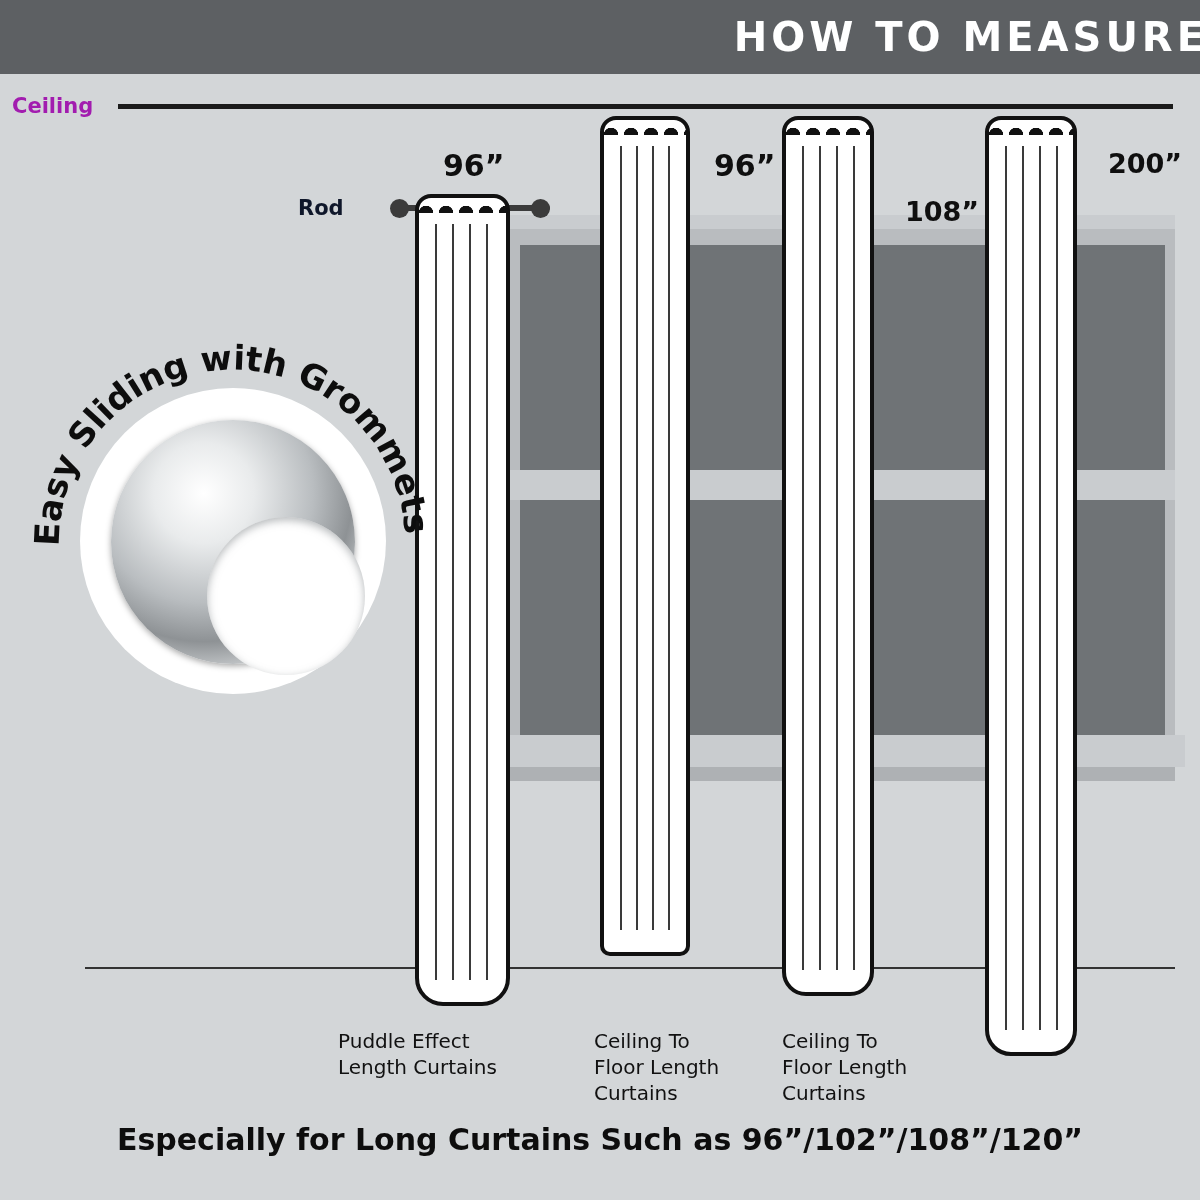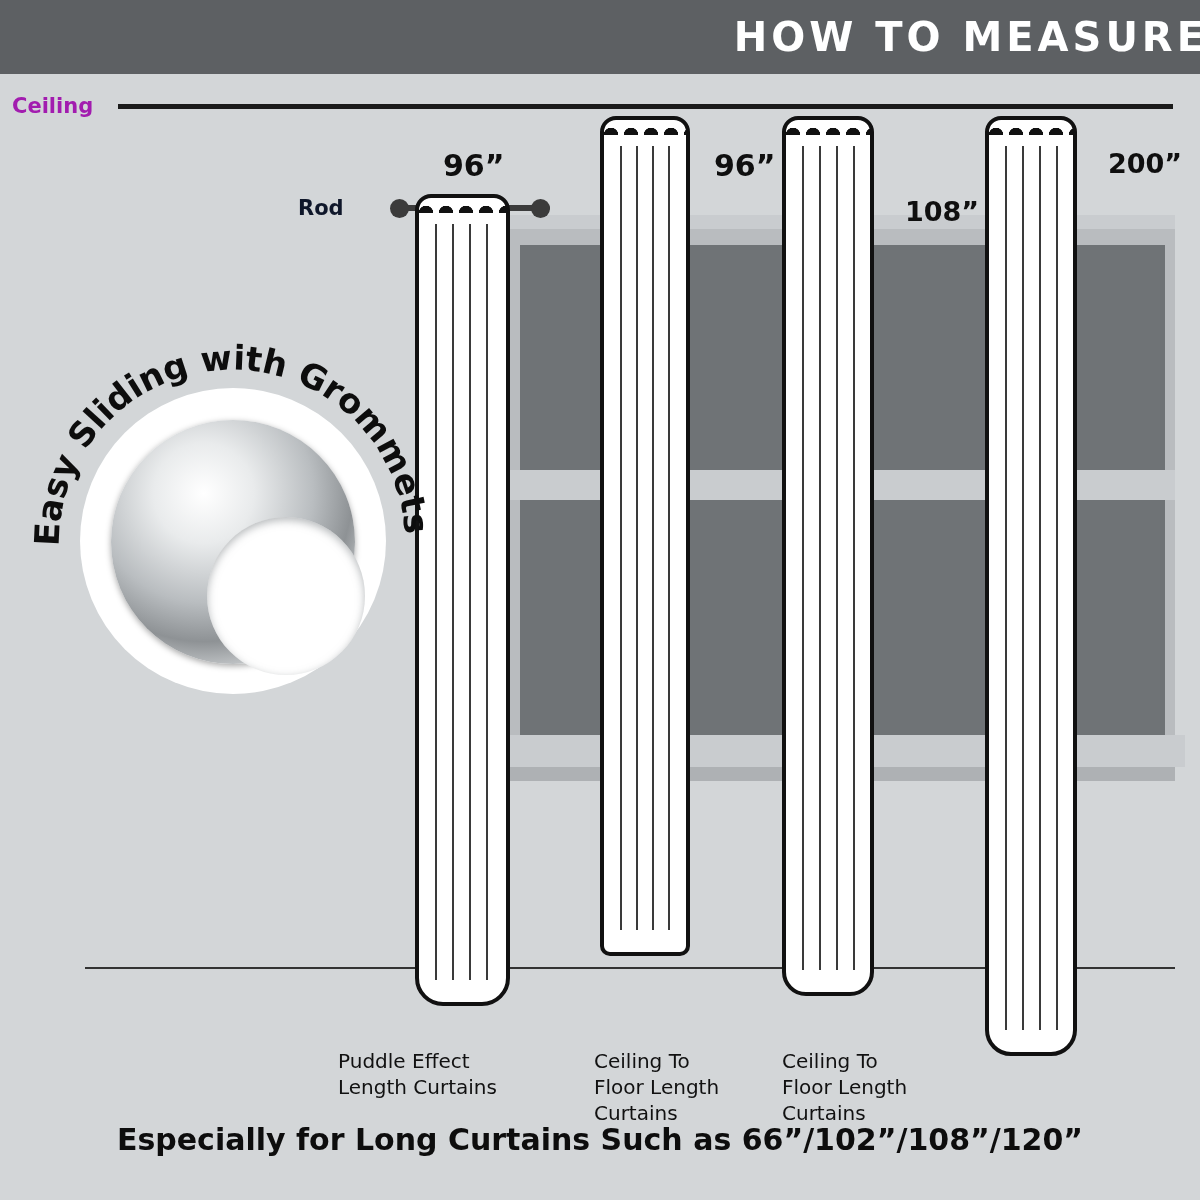--- a/index.html
+++ b/index.html
@@ -238,21 +238,20 @@
   #size-4 { left: 1108px; top: 148px; font-size: 27px; }
 
   
   .caption {
     position: absolute;
     font-size: 20px;
     line-height: 26px;
     color: #111111;
     font-family: "DejaVu Sans", sans-serif;
     white-space: pre-line;
-    margin-top: 20px;
   }
   #caption-1 { left: 338px; top: 1028px; }
   #caption-2 { left: 594px; top: 1028px; }
   #caption-3 { left: 782px; top: 1028px; }
 
   
   .tagline {
     position: absolute;
     left: 0;
     top: 1122px;
@@ -395,15 +394,15 @@
     <svg class="grommet-text-svg" viewBox="0 0 350 350">
       <defs>
         <path id="arcPath" d="M 2,196 A 173,173 0 1 1 214,345" fill="none"></path>
       </defs>
       <text>
         <textPath href="#arcPath" startOffset="2%">Easy Sliding with Grommets</textPath>
       </text>
     </svg>
   </div>
 
-  <div class="tagline">Especially for Long Curtains Such as 66”/102”/108”/120”</div>
+  <div class="tagline">Especially for Long Curtains Such as 96”/102”/108”/120”</div>
 
 </div>
 
 </body></html>

